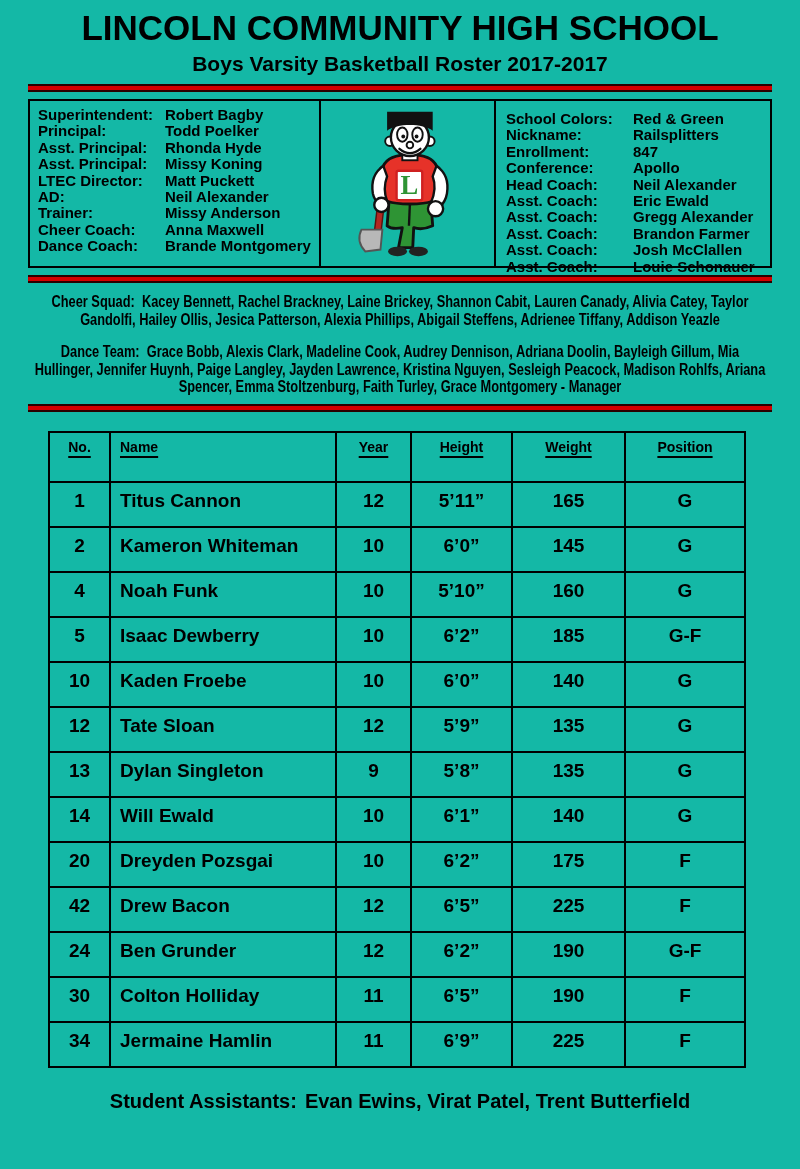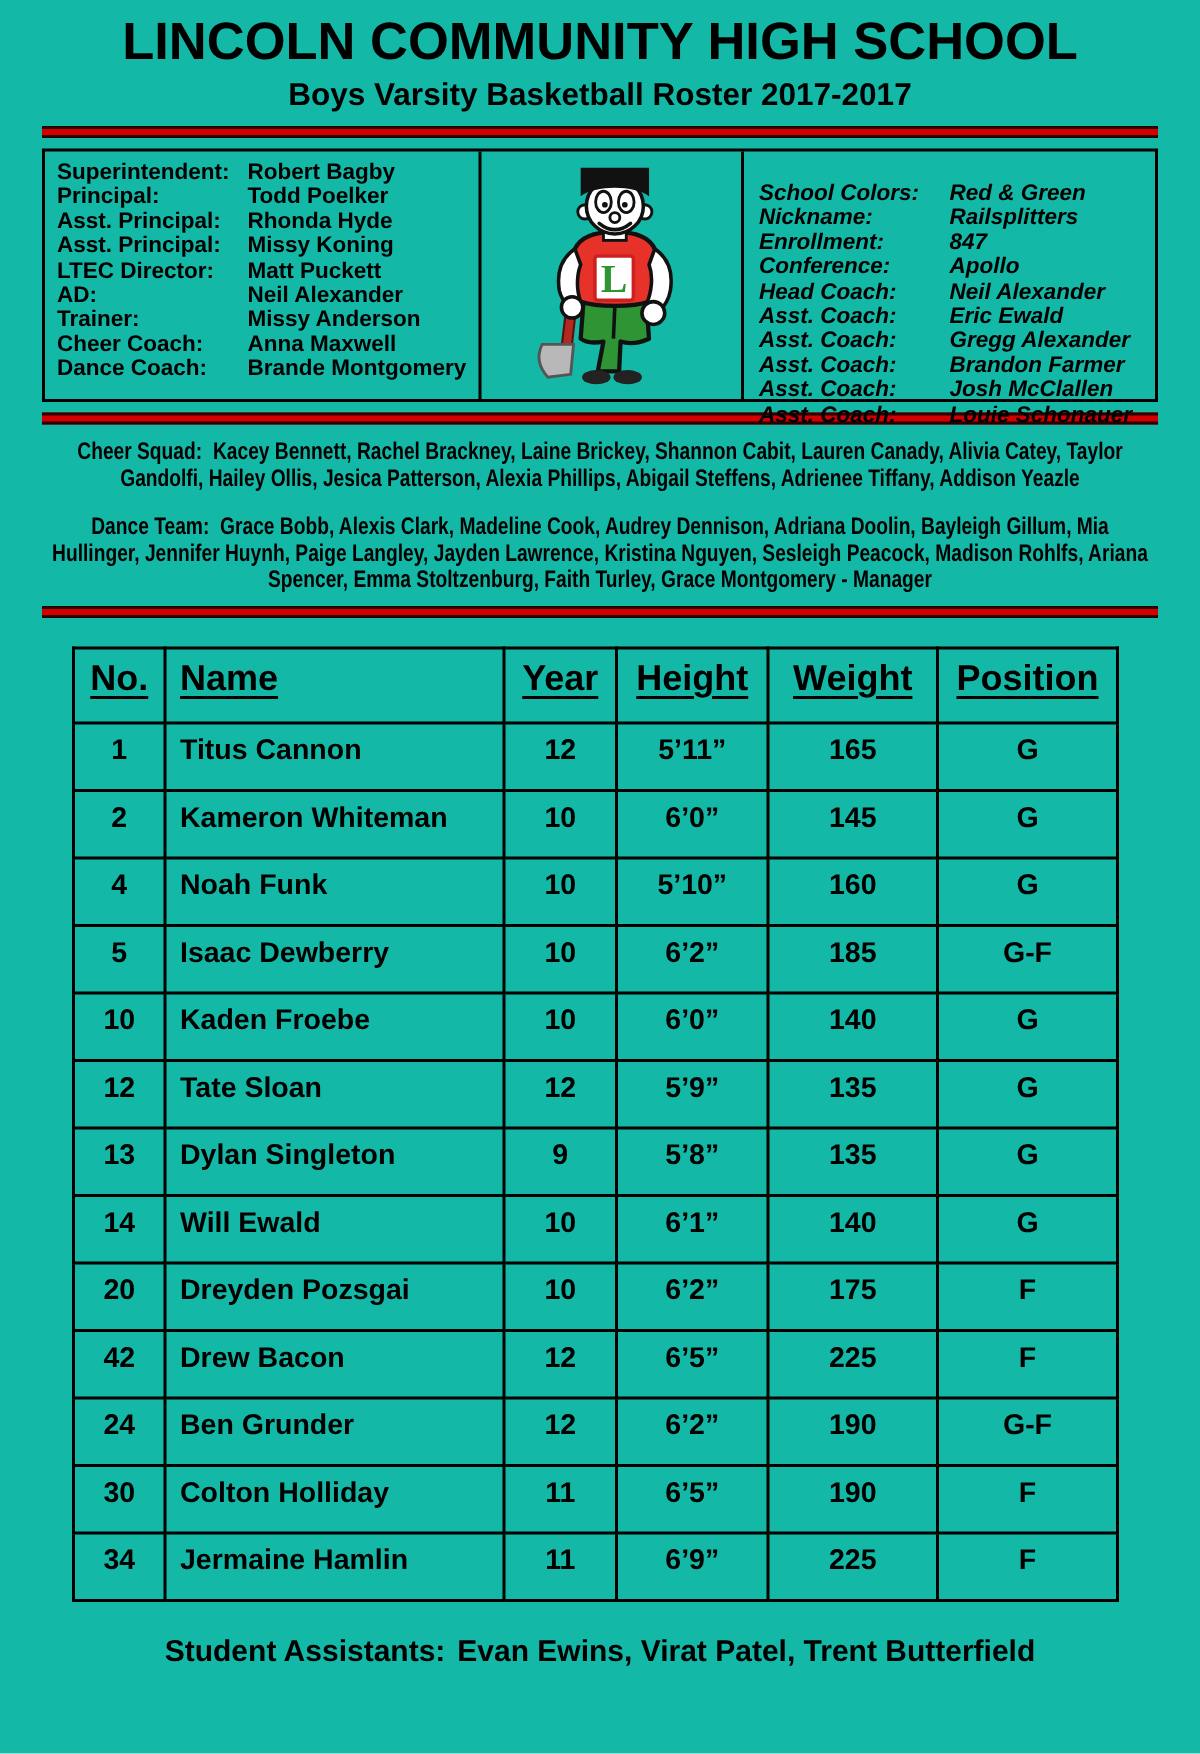--- a/index.html
+++ b/index.html
@@ -12,32 +12,32 @@
   .subtitle{text-align:center;font-size:21px;line-height:26px;margin-top:3px;}
   .red-rule{margin:0 28px;height:4px;background:#d40000;border-top:2px solid #2a0000;border-bottom:2px solid #2a0000;}
   .rule-1{margin-top:7px;}
   .rule-2{margin-top:7px;}
   .rule-3{margin-top:8px;}
 
   .info-box{margin:7px 28px 0;border:2px solid #000;height:169px;display:flex;box-sizing:border-box;}
   .info-left{width:289px;box-sizing:border-box;padding:6px 0 0 8px;}
   .info-mid{width:177px;box-sizing:border-box;border-left:2px solid #000;border-right:2px solid #000;
     display:flex;align-items:center;justify-content:center;}
-  .info-right{flex:1;box-sizing:border-box;padding:20px 0 0 10px;font-style:italic;}
+  .info-right{flex:1;box-sizing:border-box;padding:10px 0 0 10px;}
   .info-line{display:flex;font-size:15px;line-height:16.4px;white-space:nowrap;}
   .info-label{width:127px;flex:none;}
 
   .squad-p{width:920px;margin:10px 0 0 -60px;transform:scaleX(0.8);transform-origin:center top;
     text-align:center;font-size:16px;line-height:17.5px;}
   .squad-p.dance{margin-top:15px;}
   .squad-label{margin-right:9px;}
 
   table.roster{margin:19px 0 0 48px;border-collapse:collapse;table-layout:fixed;width:675px;}
   table.roster th,table.roster td{border:2px solid #000;vertical-align:top;padding:0;font-weight:700;}
-  table.roster thead th{height:42px;padding-top:6px;font-size:24px;text-align:center;}
+  table.roster thead th{height:42px;padding-top:6px;font-size:14px;text-align:center;}
   table.roster td{height:36px;padding-top:7px;font-size:19px;text-align:center;}
   table.roster th.c-name,table.roster td.c-name{text-align:left;padding-left:9px;}
   .th-u{text-decoration:underline;text-decoration-thickness:2px;text-underline-offset:4px;}
   .c-no{width:59px;}.c-name{width:215px;}.c-year{width:73px;}
   .c-height{width:99px;}.c-weight{width:111px;}.c-pos{width:118px;}
 
   .footer{ text-align:center;font-size:20px;margin-top:22px;}
   .footer .squad-label{margin-right:8px;}
 </style>
 </head>

